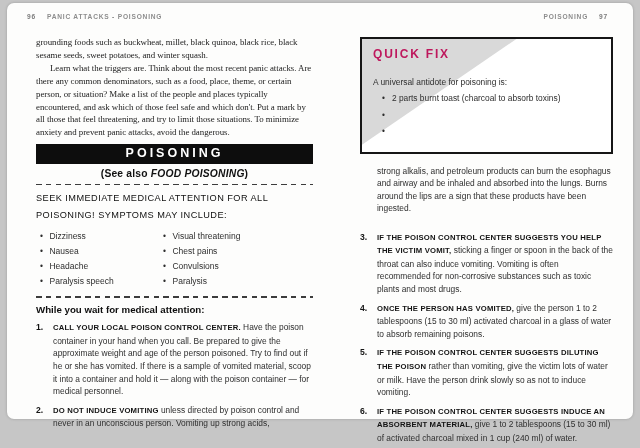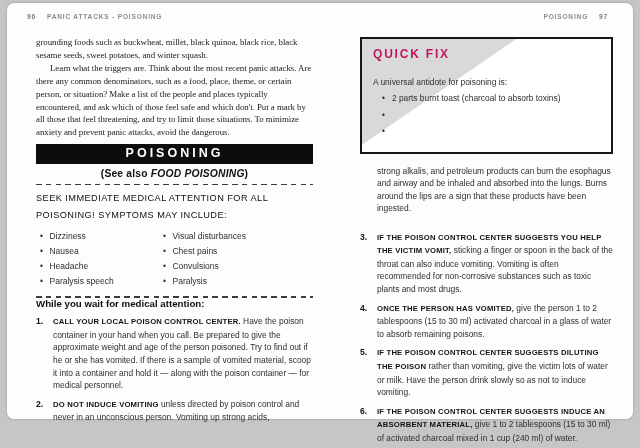--- a/index.html
+++ b/index.html
@@ -62,21 +62,21 @@
   }
 
   .symptoms {
     margin-top:7px; display:grid; grid-template-columns:123px 1fr;
     grid-auto-flow:column; grid-template-rows:repeat(4,15px);
     font-size:8.5px; color:#2e2e2e;
   }
   .sym-item { display:flex; gap:6.5px; align-items:baseline; padding-left:4px; }
 
   .wait-heading {
-    font-weight:bold; color:#0f0f0f; font-size:9.7px;
+    margin-top:6px; font-weight:bold; color:#0f0f0f; font-size:9.7px;
   }
 
   .steps { list-style:none; }
   .step { display:flex; margin-top:6.2px; font-size:8.4px; line-height:12.55px; }
   .step .num { width:17px; flex:0 0 17px; font-weight:bold; color:#141414; font-size:8.6px; }
   .step .lead { font-weight:bold; color:#141414; font-size:7.7px; letter-spacing:.18px; }
 
   
   .qf-box {
     position:relative; border:2px solid #161616; background:#fff;
@@ -144,21 +144,21 @@
       <div class="sym-item">
           <span class="bullet">•</span>
           <span>Headache</span>
         </div>
       <div class="sym-item">
           <span class="bullet">•</span>
           <span>Paralysis speech</span>
         </div>
       <div class="sym-item">
           <span class="bullet">•</span>
-          <span>Visual disturbances</span>
+          <span>Visual threatening</span>
         </div>
       <div class="sym-item">
           <span class="bullet">•</span>
           <span>Chest pains</span>
         </div>
       <div class="sym-item">
           <span class="bullet">•</span>
           <span>Convulsions</span>
         </div>
       <div class="sym-item">

